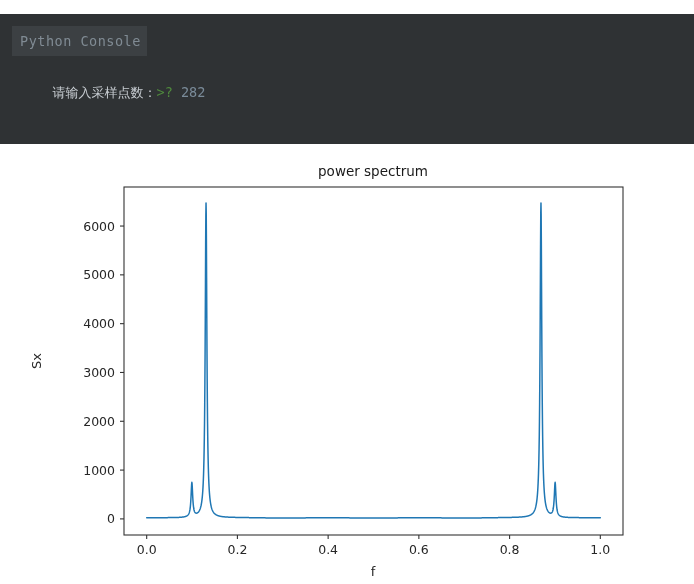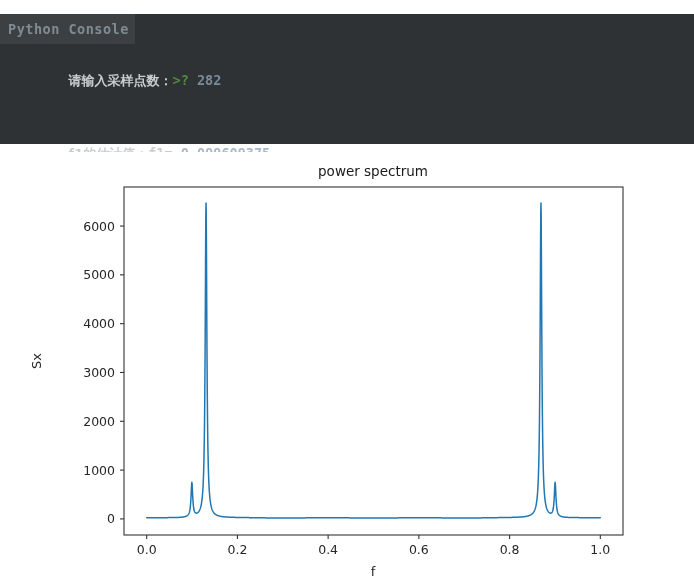--- a/index.html
+++ b/index.html
@@ -17,22 +17,21 @@
 
   
   #console-panel {
     position: absolute;
     left: 0;
     top: 14px;
     width: 694px;
     height: 130px;
     background: #2f3234;
     box-sizing: border-box;
-    padding: 0;
-    font-weight: bold;
+    padding: 12px;
   }
   .console-line {
     font-family: "DejaVu Sans Mono", monospace;
     font-size: 13.5px;
     line-height: 24px;
     white-space: pre;
     padding-left: 8px;
     color: #a9b7c6;
   }
   #console-title-line {
@@ -41,21 +40,21 @@
   }
   #console-title {
     display: inline-block;
     background: #3c4043;
     color: #808b94;
     padding: 2px 6px 2px 8px;
     font-family: "DejaVu Sans Mono", monospace;
     font-size: 13.5px;
     letter-spacing: 0.5px;
   }
-  .cn { color: #c8cdd2; font-family: "DejaVu Sans", sans-serif; font-size: 13px; margin-left: 28px; }
+  .cn { color: #c8cdd2; font-family: "DejaVu Sans", sans-serif; font-size: 13px; }
   .mono-label { color: #c8cdd2; }
   .prompt-green { color: #4f8a3d; }
   .val-blue { color: #7a8b99; }
   .val-num { color: #a9b7c6; }
 
   
   #figure {
     position: absolute;
     left: 0;
     top: 152px;

